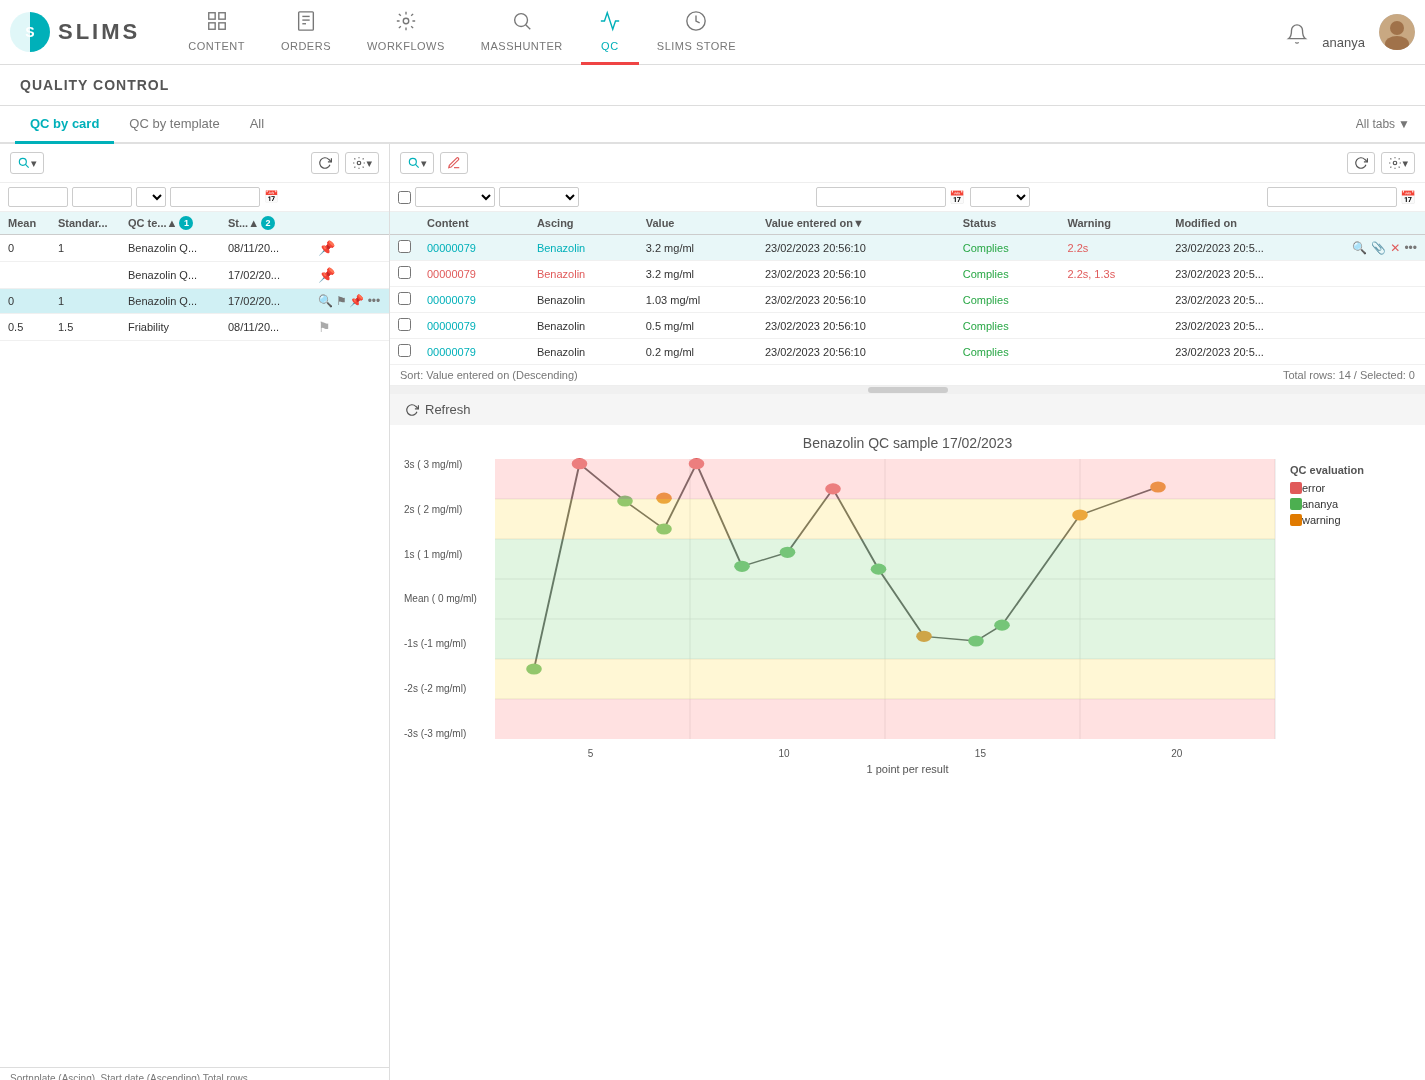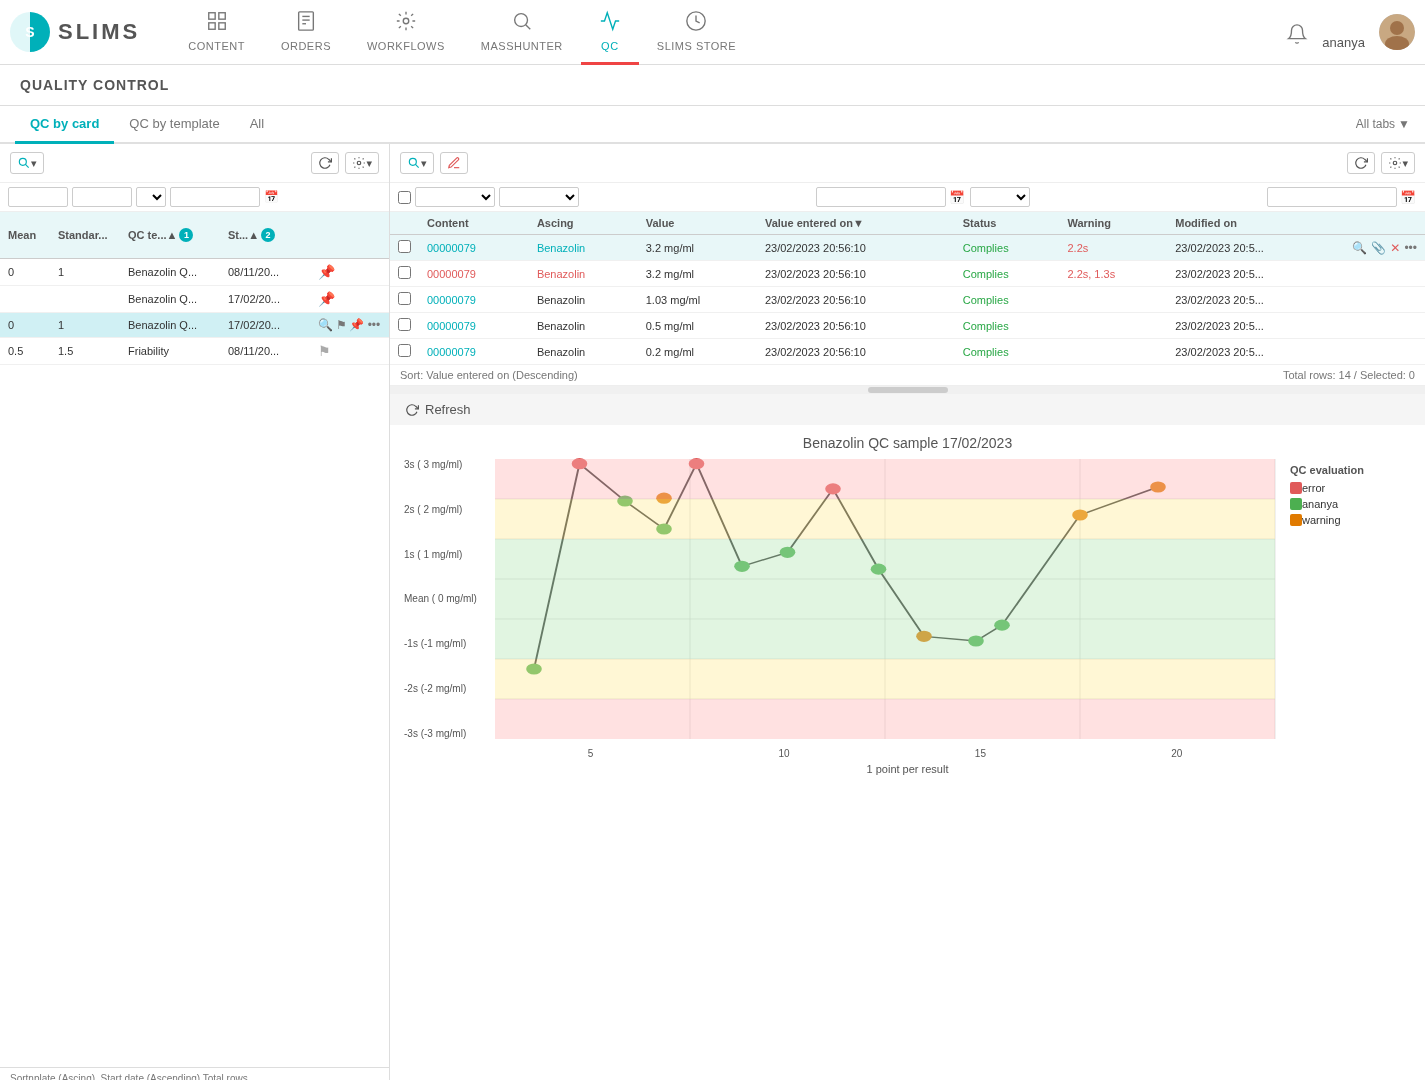--- a/index.html
+++ b/index.html
@@ -88,21 +88,21 @@
     .filter-select {
       border: 1px solid #ccc; border-radius: 2px; padding: 2px 4px;
       font-size: 11px; background: #fff;
     }
     .date-input {
       border: 1px solid #ccc; border-radius: 2px; padding: 3px 5px;
       font-size: 11px; width: 90px;
     }
     .col-headers {
       display: grid; grid-template-columns: 50px 70px 100px 90px 40px;
-      padding: 16px 8px; background: #e8f7f8; border-bottom: 1px solid #ccc;
+      padding: 4px 8px; background: #e8f7f8; border-bottom: 1px solid #ccc;
       font-size: 11px; font-weight: bold; color: #555;
     }
     .col-header { display: flex; align-items: center; gap: 2px; }
     .sort-badge {
       background: #00b0b9; color: #fff; border-radius: 50%;
       width: 14px; height: 14px; font-size: 9px;
       display: flex; align-items: center; justify-content: center;
     }
     .table-rows { flex: 1; overflow-y: auto; }
     .table-row {

